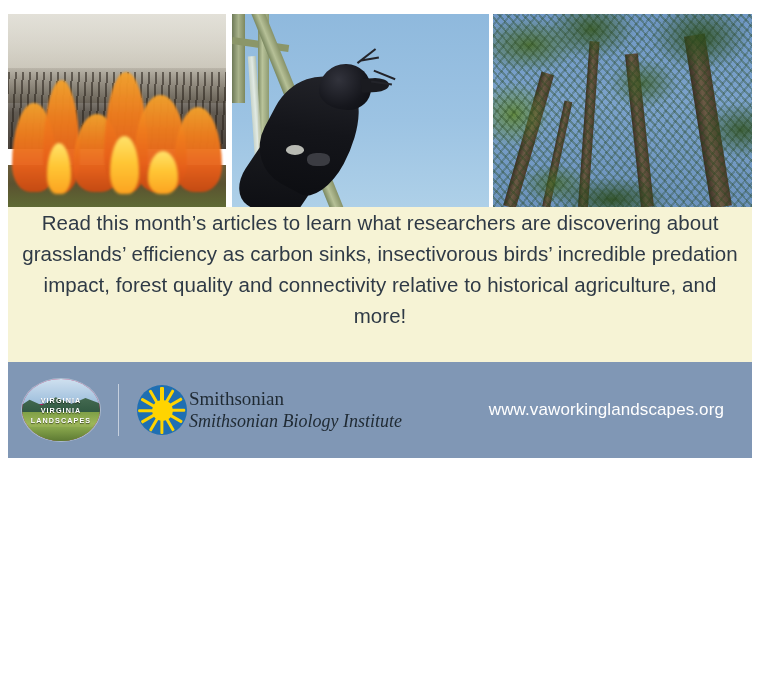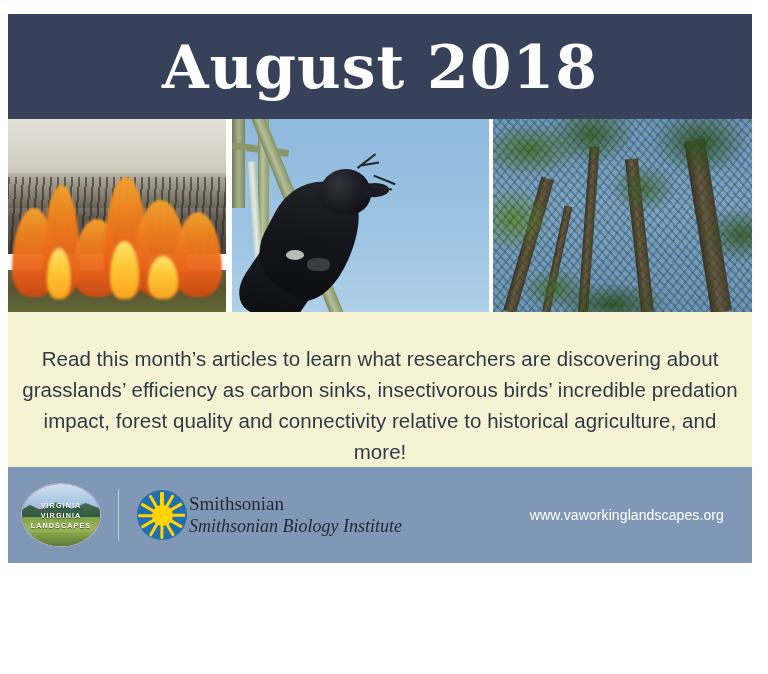--- a/index.html
+++ b/index.html
@@ -233,21 +233,21 @@
   .trunk.t3 { left: 57%; width: 5%;  height: 80%; transform: rotate(-6deg); transform-origin: bottom center; }
   .trunk.t4 { left: 84%; width: 8%;  height: 90%; transform: rotate(-9deg); transform-origin: bottom center; }
   .trunk.t5 { left: 19%; width: 3%;  height: 56%; transform: rotate(12deg); transform-origin: bottom center; }
 
   
   .body-band {
     width: 744px;
     height: 155px;
     background: #f6f3d5;
     display: flex;
-    align-items: flex-end;
+    align-items: flex-start;
     justify-content: center;
     box-sizing: border-box;
     padding: 0 14px;
   }
   .body-copy {
     color: #2f3a46;
     font-family: "Liberation Sans", sans-serif;
     font-size: 20.5px;
     line-height: 31px;
     text-align: center;
@@ -362,35 +362,32 @@
     font-style: italic;
     font-size: 18px;
     color: #1f2a33;
     line-height: 22px;
     white-space: nowrap;
   }
   .footer-url {
     margin-left: auto;
     color: #ffffff;
     font-family: "Liberation Sans", sans-serif;
-    font-size: 14px;
+    font-size: 17px;
     letter-spacing: 0.1px;
     white-space: nowrap;
     padding-right: 10px;
   }
 </style>
 </head>
 <body>
 
 <div id="poster">
 
 
-  <div class="month-band">
-    <div class="month-title">August 2018</div>
-  </div>
 
   <div class="photo-strip">
 
     <div class="photo p1">
       <div class="burn-sky"></div>
       <div class="burn-smoke"></div>
       <div class="burn-brush"></div>
       <div class="burn-brush2"></div>
       <div class="burn-ground"></div>
       <div class="flame f1"></div>

